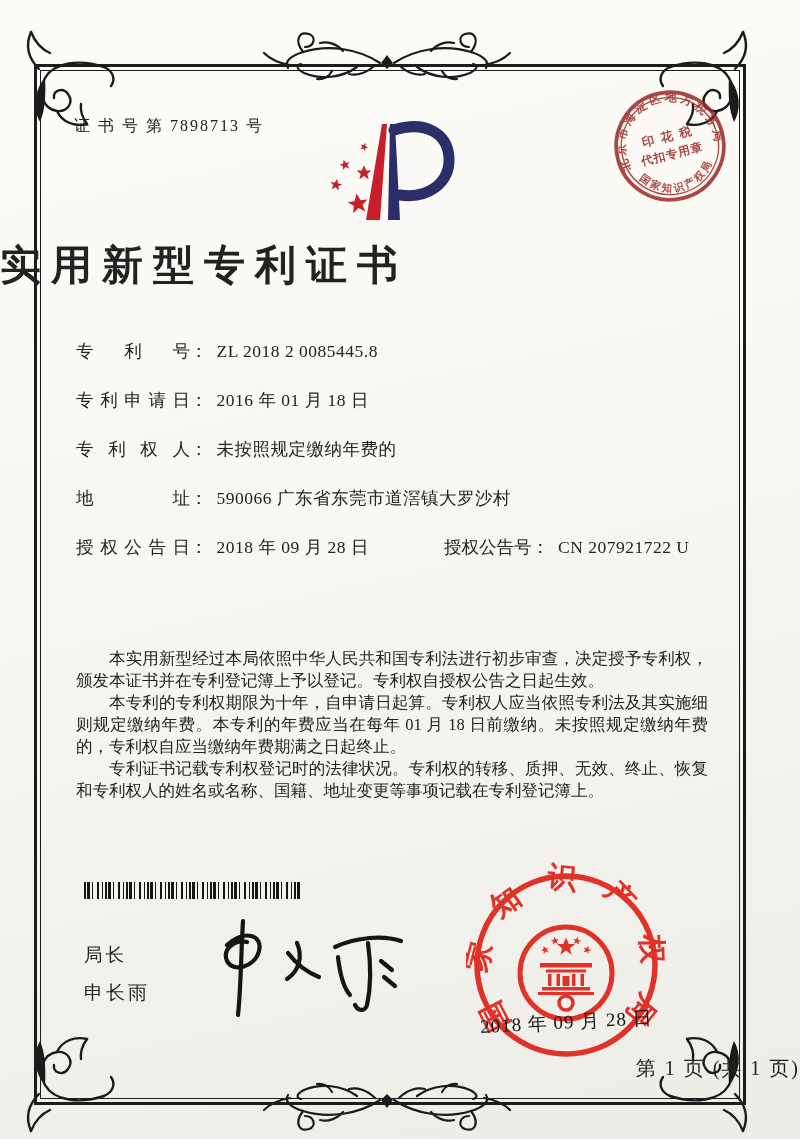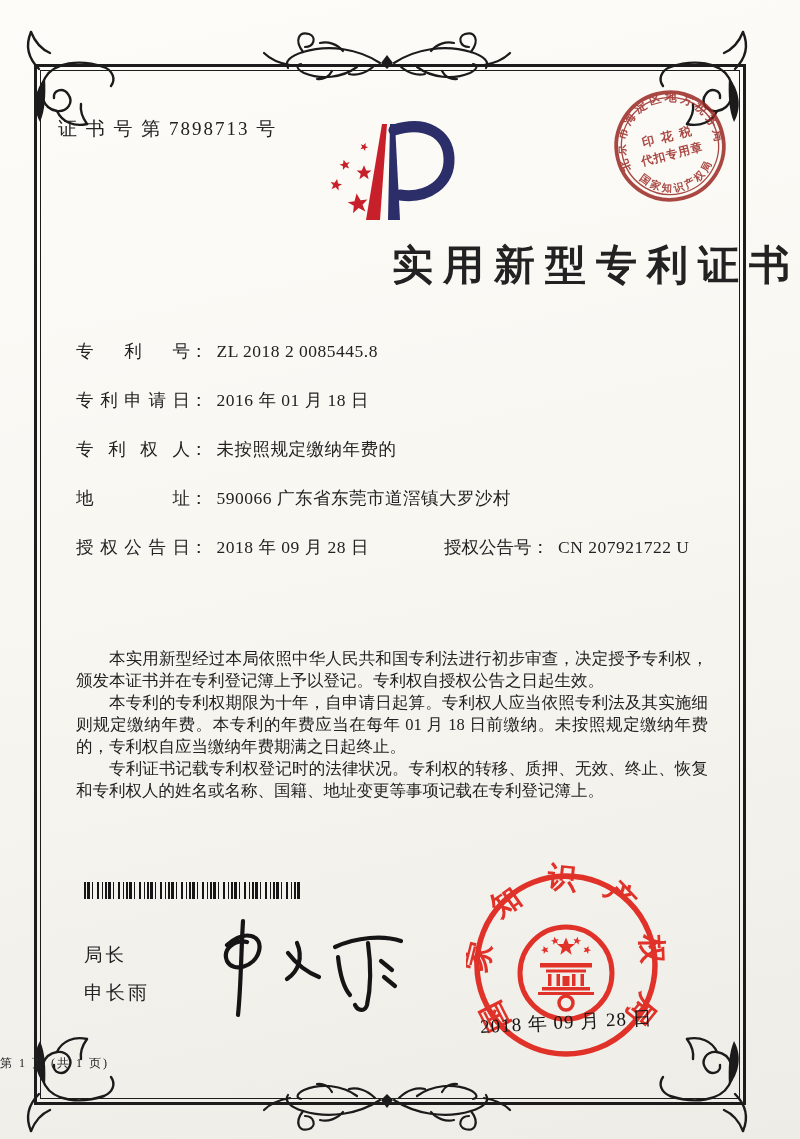--- a/index.html
+++ b/index.html
@@ -5,44 +5,44 @@
   html,body{margin:0;padding:0;background:#d8d6d1;}
   .page{
     position:relative;width:800px;height:1139px;overflow:hidden;
     background:linear-gradient(168deg,#fdfcf8 0%,#f9f7f2 45%,#eeece6 100%);
     font-family:"Liberation Serif","DejaVu Serif",serif;color:#222;
   }
   
   .frame{position:absolute;left:34px;top:64px;width:706px;height:1035px;border:3px solid #1c1c1c;}
   .frame .inner{position:absolute;left:3px;top:3px;right:3px;bottom:3px;border:1px solid #1c1c1c;}
   .orn{position:absolute;left:0;top:0;width:800px;height:1139px;pointer-events:none;}
-  .cert-no{position:absolute;left:58px;top:116px;font-size:19px;letter-spacing:2px;}
+  .cert-no{position:absolute;left:74px;top:116px;font-size:16px;letter-spacing:2px;}
   .logo{position:absolute;left:320px;top:116px;width:150px;height:112px;}
   .tax-stamp{position:absolute;left:604px;top:80px;width:132px;height:132px;}
-  .title{position:absolute;left:0;top:238px;width:100%;text-align:right;
-         font-size:41px;font-weight:700;letter-spacing:10px;padding-left:20px;box-sizing:border-box;}
+  .title{position:absolute;left:0;top:238px;width:100%;text-align:left;
+         font-size:41px;font-weight:700;letter-spacing:10px;padding-left:0;box-sizing:border-box;}
   .fields{position:absolute;left:76px;top:340px;width:640px;}
   .row{position:relative;height:22px;line-height:22px;margin-bottom:27px;font-size:17.5px;white-space:nowrap;}
   .flabel{display:inline-block;width:114px;text-align:justify;text-align-last:justify;}
   .fval{margin-left:9px;letter-spacing:0.5px;}
   .grant-right{position:absolute;left:362px;top:0;margin-left:6px;}
   .paras{position:absolute;left:76px;top:648px;width:632px;font-size:16.5px;line-height:22px;
          text-align:justify;}
   .paras p{margin:0;text-indent:2em;}
   .barcode{position:absolute;left:84px;top:882px;width:216px;height:17px;
     background:repeating-linear-gradient(90deg,#161616 0 2px,transparent 2px 3px,#161616 3px 6px,
       transparent 6px 8px,#161616 8px 9px,transparent 9px 13px,#161616 13px 15px,
       transparent 15px 18px,#161616 18px 19px,transparent 19px 21px);}
   .director-label{position:absolute;left:84px;top:942px;font-size:18.5px;letter-spacing:3px;}
   .director-name{position:absolute;left:84px;top:980px;font-size:19px;letter-spacing:3px;}
   .signature{position:absolute;left:185px;top:915px;width:250px;height:105px;}
   .seal{position:absolute;left:466px;top:862px;width:200px;height:206px;opacity:0.93;}
   .seal-date{position:absolute;left:480px;top:1009px;width:190px;font-size:19px;color:#141414;
              letter-spacing:1px;transform:rotate(-3deg);}
-  .footer{position:absolute;left:0;top:1055px;width:100%;text-align:left;font-size:12px;letter-spacing:2px;}
+  .footer{position:absolute;left:0;top:1055px;width:100%;text-align:right;font-size:20px;letter-spacing:2px;}
 </style>
 </head>
 <body>
 
 <div class="page">
 
   <svg class="orn" viewBox="0 0 800 1139">
     <defs>
       <g id="cornerG" stroke="#1b1b1b" fill="none" stroke-width="2.4" stroke-linecap="round">
         <path d="M70,3 C46,-5 20,-2 11,14 C3,28 9,45 23,47 C34,48 40,38 34,30 C29,23 19,26 20,34"></path>

